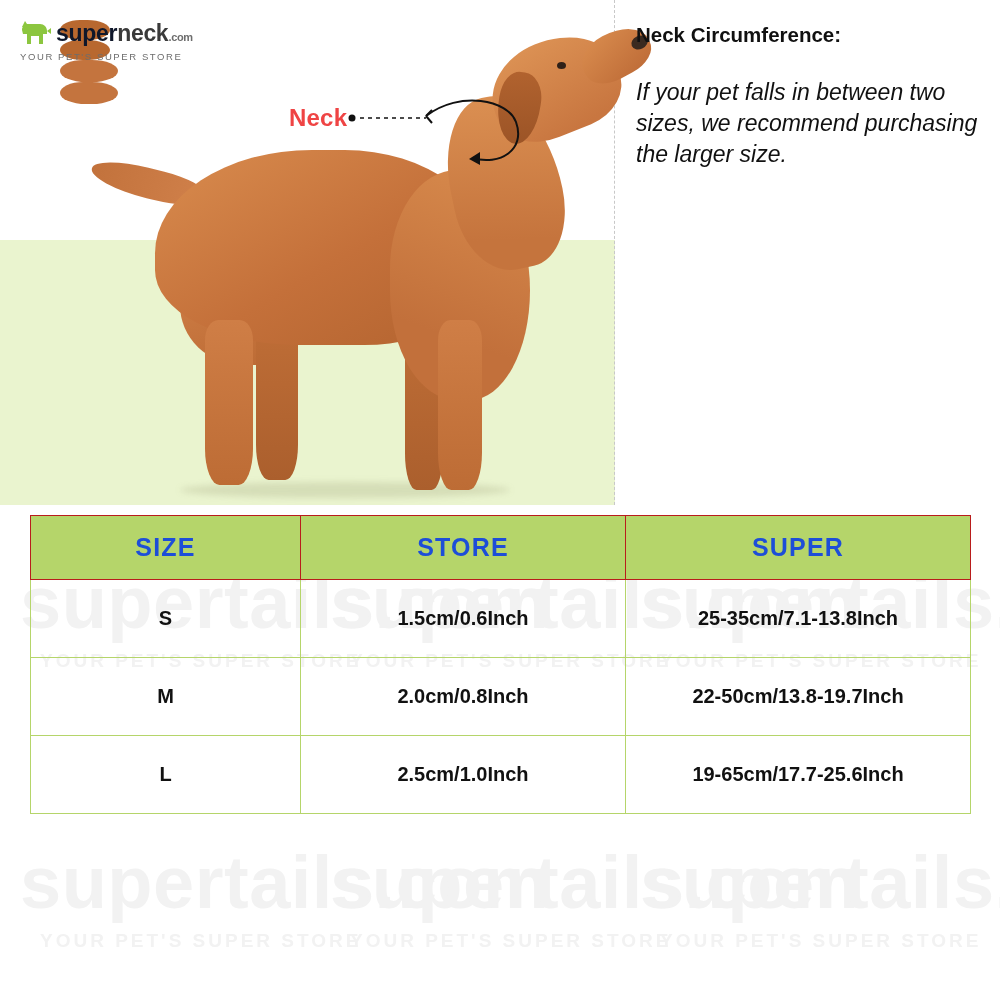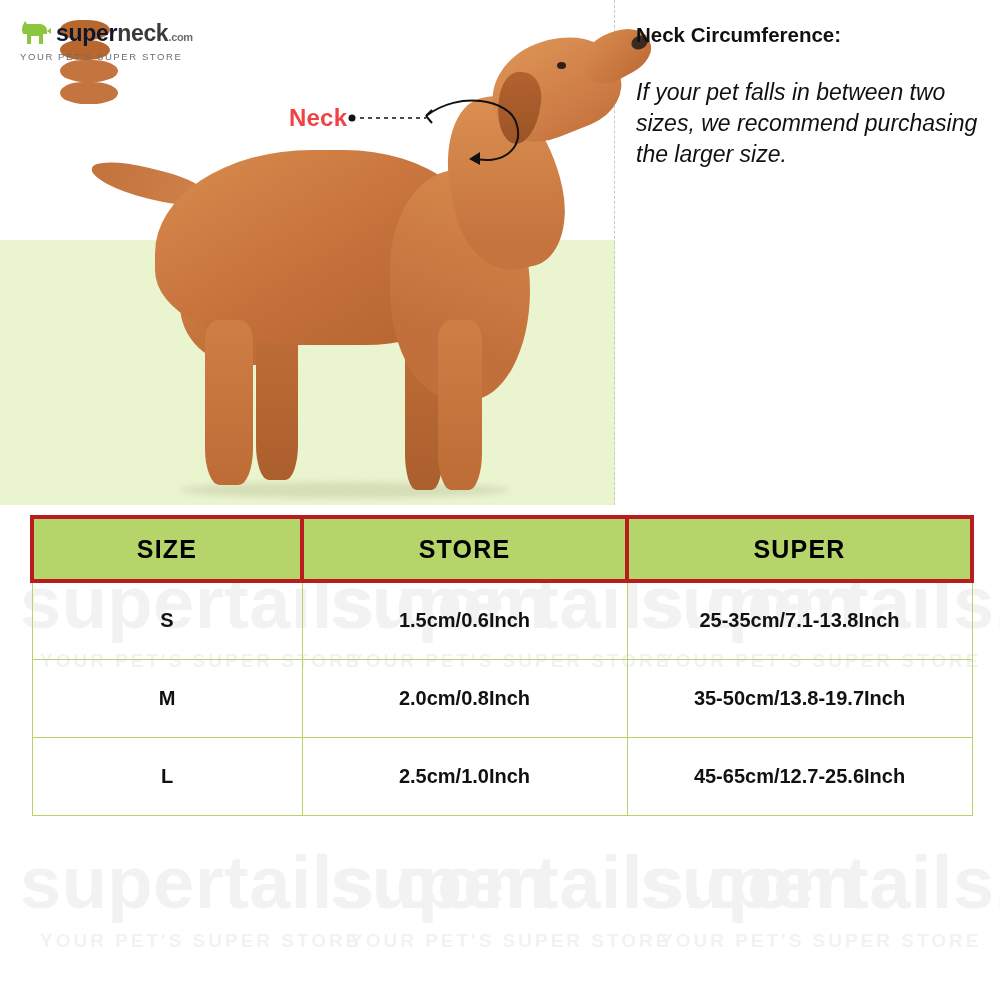--- a/index.html
+++ b/index.html
@@ -226,27 +226,27 @@
     width: 940px;
     z-index: 3;
   }
   table.size-table {
     width: 940px;
     border-collapse: collapse;
     table-layout: fixed;
   }
   table.size-table th {
     background: #b5d56a;
-    color: #000000;
+    color: #1d4ed8;
     font-size: 25px;
     font-weight: 700;
     letter-spacing: 1.2px;
     height: 64px;
     text-align: center;
-    border: 4px solid #b91c1c;
+    border: 1px solid #b91c1c;
   }
   table.size-table td {
     height: 78px;
     text-align: center;
     font-size: 20px;
     font-weight: 700;
     color: #111;
     border: 1px solid #b5d56a;
     background: transparent;
   }
@@ -347,24 +347,24 @@
       </thead>
       <tbody>
         <tr>
           <td>S</td>
           <td>1.5cm/0.6Inch</td>
           <td>25-35cm/7.1-13.8Inch</td>
         </tr>
         <tr>
           <td>M</td>
           <td>2.0cm/0.8Inch</td>
-          <td>35-50cm/13.8-19.7Inch</td>
+          <td>22-50cm/13.8-19.7Inch</td>
         </tr>
         <tr>
           <td>L</td>
           <td>2.5cm/1.0Inch</td>
-          <td>45-65cm/12.7-25.6Inch</td>
+          <td>19-65cm/17.7-25.6Inch</td>
         </tr>
       </tbody>
     </table>
   </div>
 
 </div>
 
 </body></html>

